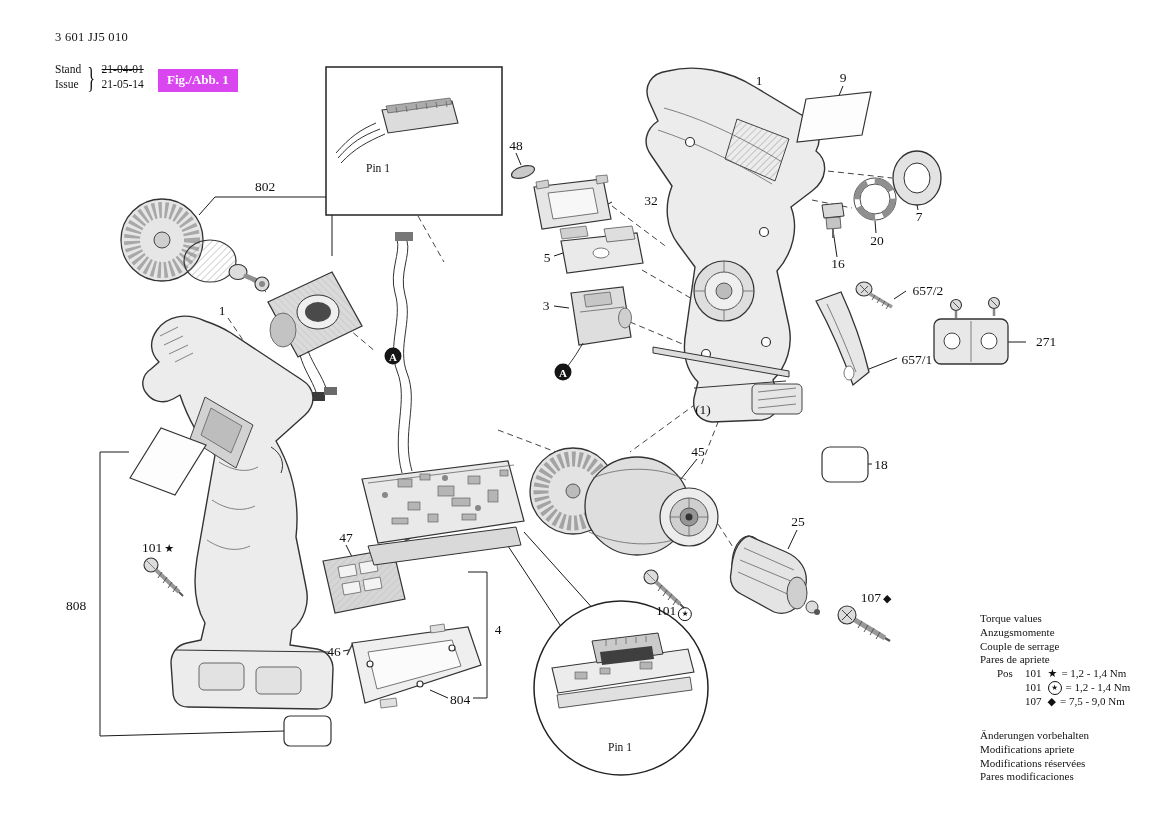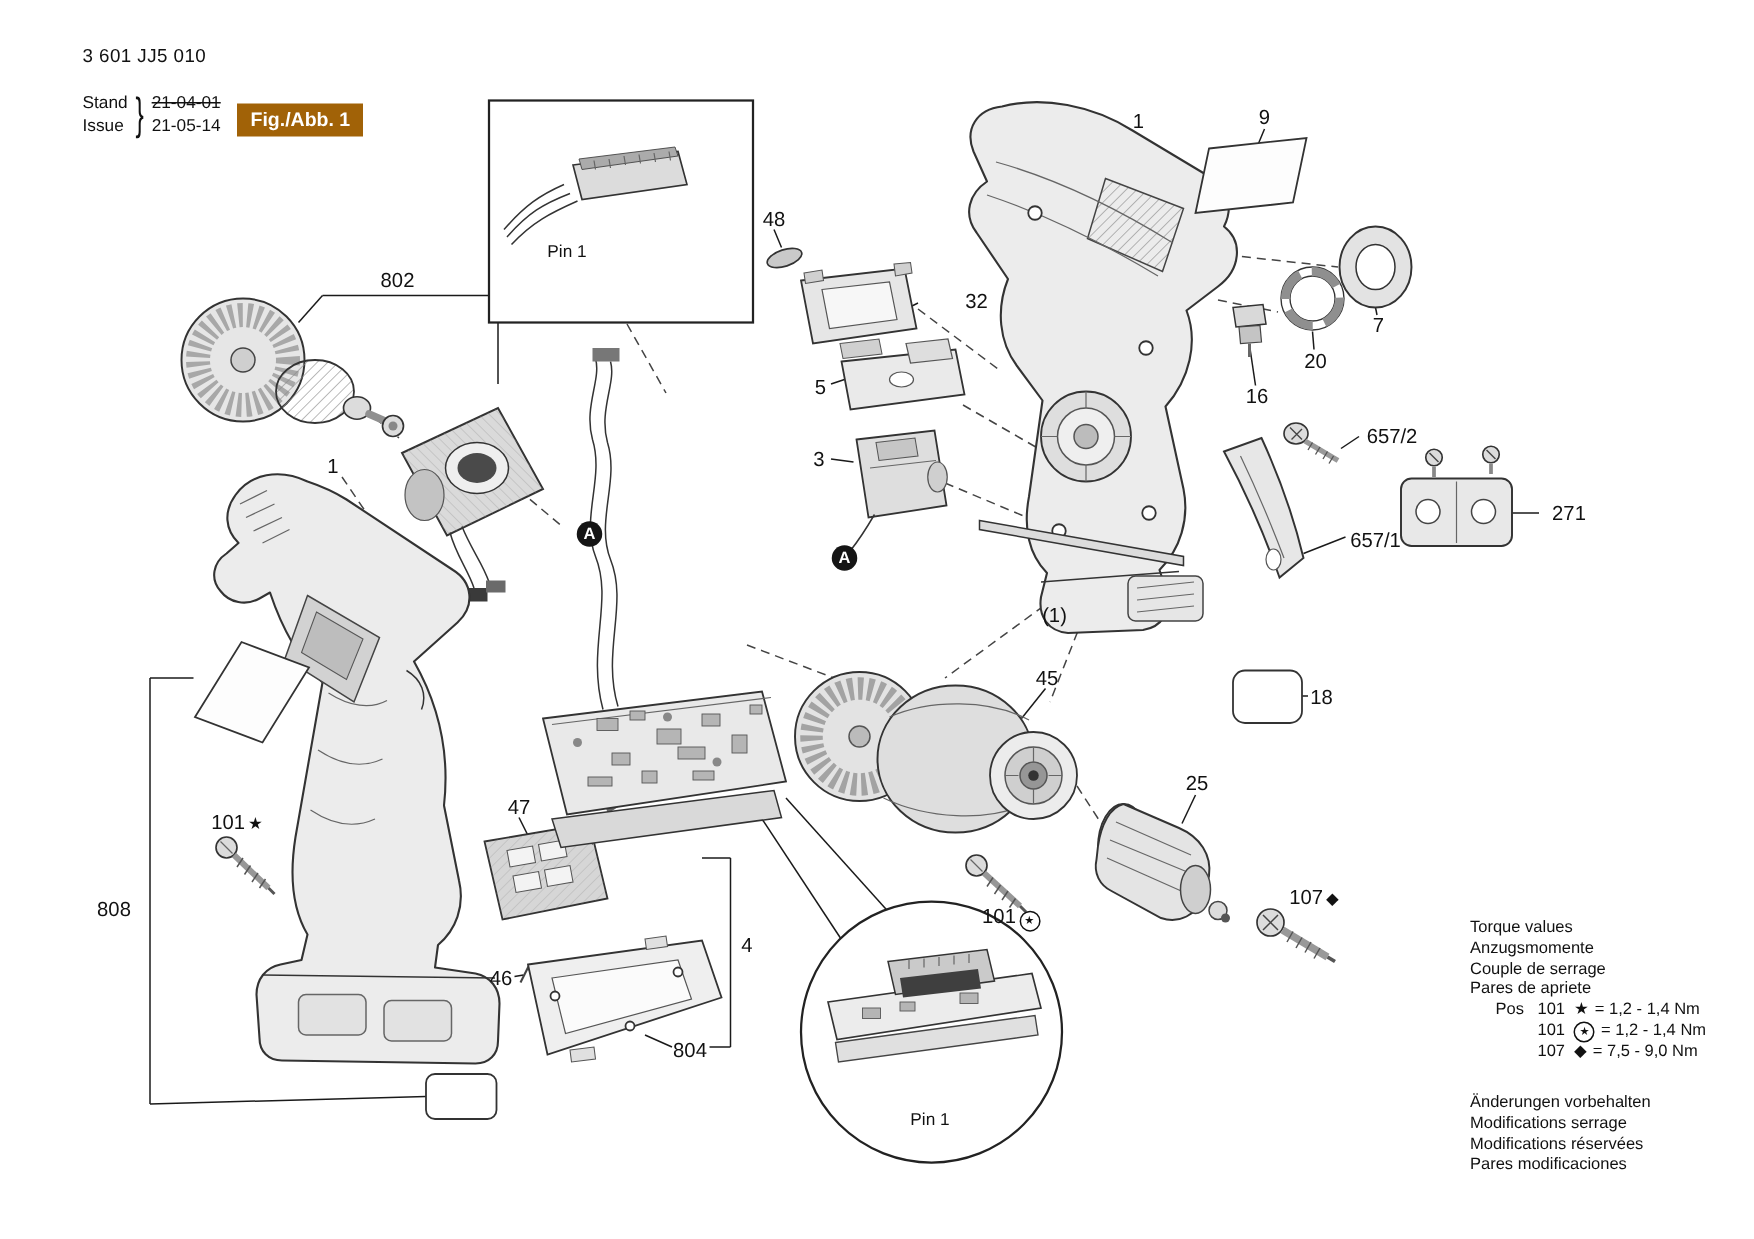--- a/index.html
+++ b/index.html
@@ -1,26 +1,26 @@
 <!DOCTYPE html>
 <html><head>
 <meta charset="utf-8">
 <style>
   html,body { margin:0; padding:0; background:#fff; }
   .page { position:relative; width:1169px; height:826px; background:#fff; overflow:hidden;
-          font-family:Liberation Sans, sans-serif; color:#111; }
+          font-family:Liberation Serif, serif; color:#111; }
   svg.canvas { position:absolute; left:0; top:0; }
 
   
   .hdr-partnum { position:absolute; left:55px; top:30px; font-size:12.5px; letter-spacing:.3px; }
   .hdr-rev { position:absolute; left:55px; top:62px; display:flex; align-items:center; gap:3px; font-size:11.5px; }
   .hdr-rev .col { display:flex; flex-direction:column; line-height:15px; }
   .hdr-rev .brace { font-size:30px; font-weight:300; transform:scaleX(.55); line-height:30px; }
   .strike { text-decoration:line-through; }
-  .fig-badge { position:absolute; left:158px; top:69px; background:#a16207; color:#fff;
+  .fig-badge { position:absolute; left:158px; top:69px; background:#d946ef; color:#fff;
                font-size:13px; font-weight:bold; padding:3px 9px 4px; }
 
   
   .callout { position:absolute; transform:translate(-50%,-50%); font-size:13.5px; white-space:nowrap; }
   .callout.small { font-size:11.5px; }
   .sym { margin-left:2px; font-size:11px; }
   .sym.circled { display:inline-flex; width:12px; height:12px; border:1.1px solid #111; border-radius:50%;
                  align-items:center; justify-content:center; font-size:7.5px; line-height:1; vertical-align:-1px; }
   .marker-a { position:absolute; transform:translate(-50%,-50%); width:17px; height:17px; border-radius:50%;
               background:#151515; color:#fff; font-size:11px; font-weight:bold;
@@ -444,18 +444,18 @@
   <div class="trow">
     <span class="pos"></span>
     <span>107</span>
     <span class="sym">◆</span>
     <span>= 7,5 - 9,0 Nm</span>
   </div>
 </div>
 
 <div class="mods-block">
   <div>Änderungen vorbehalten</div>
-  <div>Modifications serrage</div>
+  <div>Modifications apriete</div>
   <div>Modifications réservées</div>
   <div>Pares modificaciones</div>
 </div>
 
 </div>
 
 </body></html>

